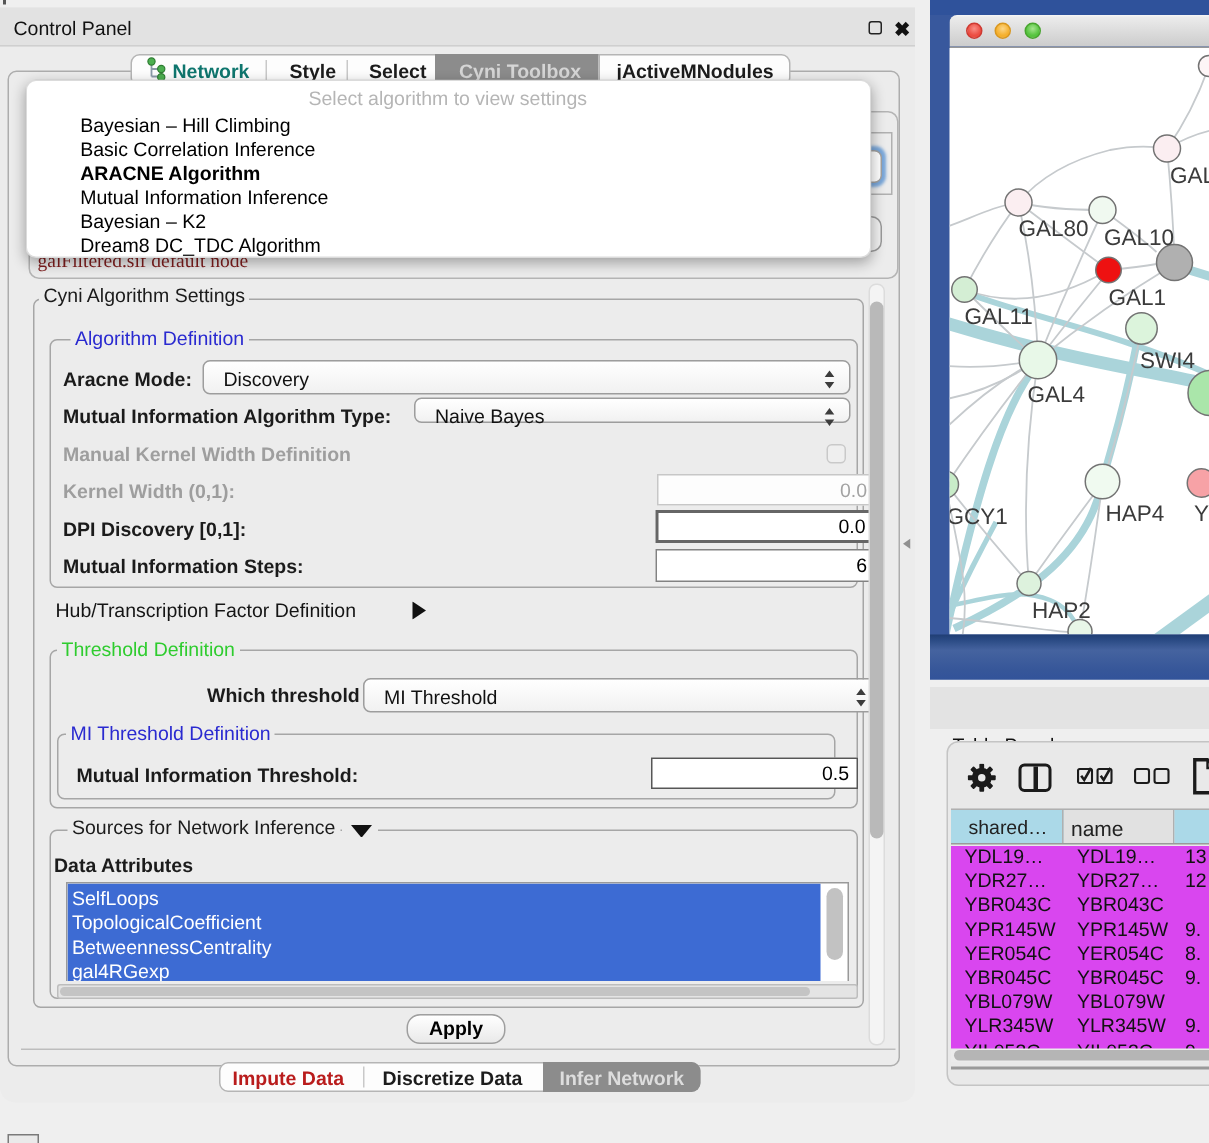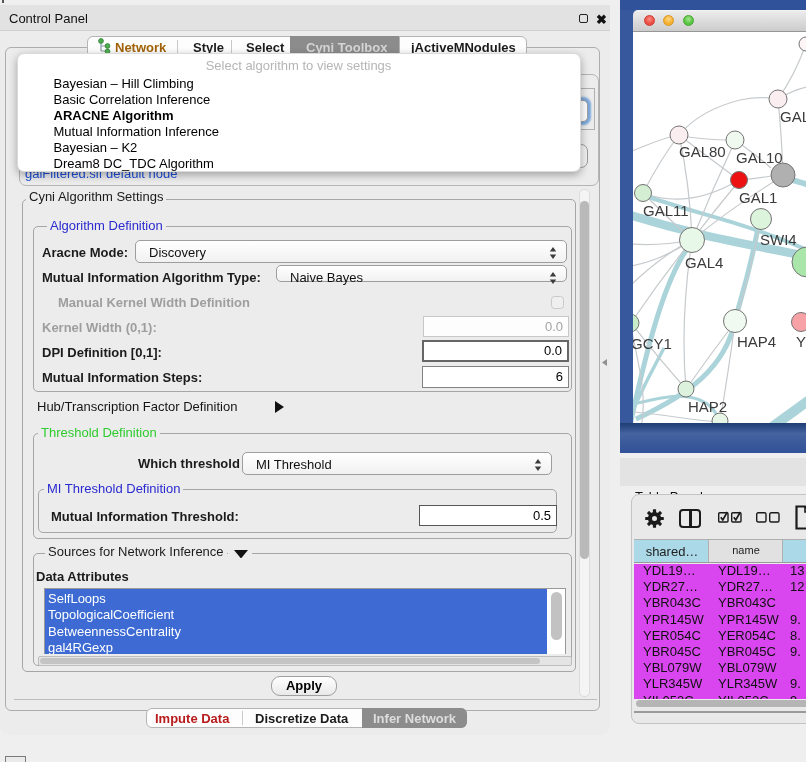--- a/index.html
+++ b/index.html
@@ -5,21 +5,21 @@
 * { margin:0; padding:0; box-sizing:border-box; }
 html,body { width:806px; height:762px; overflow:hidden; }
 body { font-family:"Liberation Sans", sans-serif; background:#efefef; position:relative; }
 .abs { position:absolute; }
 .b { font-weight:bold; }
 .gbox { position:absolute; border:1px solid #a6a6a6; border-radius:5px; }
 .gtitle { position:absolute; background:#ececec; padding:0 3px; font-size:13px; line-height:13px; }
 .combo { position:absolute; background:linear-gradient(#ffffff,#f1f1f1); border:1px solid #9d9d9d; border-radius:5px; font-size:13px; color:#111; }
 .combo .tx { position:absolute; left:13px; top:4px; }
 .combo .ar { position:absolute; right:9px; top:5px; }
-.field { position:absolute; background:#fff; border:1.5px solid #565656; font-size:13px; color:#000; text-align:right; padding-right:5px; }
+.field { position:absolute; background:#fff; border:1.5px solid #565656; font-size:13px; color:#000; text-align:right; padding-right:5px;margin-left:15px; }
 .lbl { position:absolute; font-size:13px; font-weight:bold; color:#1b1b1b; }
 .dis { color:#9e9e9e; }
 </style>
 </head>
 <body>
 <div class="abs" style="left:2px;top:0;width:2px;height:3px;background:#555;"></div>
 
 <div class="abs" style="left:0;top:5px;width:610px;height:730px;background:#ececec;border-radius:0 0 10px 10px;"></div>
 
 <div class="abs" style="left:0;top:5px;width:610px;height:26px;background:#e2e2e2;border-bottom:1px solid #cfcfcf;"></div>
@@ -33,31 +33,31 @@
 <div class="abs" style="left:290px;top:36px;width:109px;height:22px;background:#8c8c8c;"></div>
 <div class="abs" style="left:177px;top:40px;width:1px;height:14px;background:#c9c9c9;"></div>
 <div class="abs" style="left:231px;top:40px;width:1px;height:14px;background:#c9c9c9;"></div>
 <div class="abs" style="left:399px;top:36px;width:1px;height:22px;background:#b5b5b5;"></div>
 <svg class="abs" style="left:98px;top:38px;" width="13" height="17" viewBox="0 0 13 17">
   <path d="M3 3 L3 13 M3 8 L9 8 M3 13 L9 13" stroke="#8a9aa8" stroke-width="1.2" fill="none"></path>
   <circle cx="3" cy="3" r="2.4" fill="#4caf50" stroke="#2e7d32" stroke-width="0.8"></circle>
   <circle cx="9.5" cy="8" r="2.4" fill="#4caf50" stroke="#2e7d32" stroke-width="0.8"></circle>
   <circle cx="9.5" cy="13.5" r="2.4" fill="#4caf50" stroke="#2e7d32" stroke-width="0.8"></circle>
 </svg>
-<div class="abs" style="left:115px;top:40px;font-size:13px;font-weight:600;color:#a16207;">Network</div>
+<div class="abs" style="left:115px;top:40px;font-size:13px;font-weight:600;color:#0f766e;">Network</div>
 <div class="abs" style="left:193px;top:40px;font-size:13px;font-weight:600;color:#1c1c1c;">Style</div>
 <div class="abs" style="left:246px;top:40px;font-size:13px;font-weight:600;color:#1c1c1c;">Select</div>
 <div class="abs" style="left:306px;top:40px;font-size:13px;font-weight:600;color:#d6d6d6;">Cyni Toolbox</div>
 <div class="abs" style="left:411px;top:40px;font-size:13px;font-weight:600;color:#1c1c1c;">jActiveMNodules</div>
 
 <div class="abs" style="left:19px;top:74px;width:580px;height:112px;border:1px solid #b4b4b4;border-radius:7px;"></div>
 <div class="abs" style="left:30px;top:88px;width:565px;height:42px;border:1px solid #b0b0b0;"></div>
 <div class="abs" style="left:552px;top:100px;width:36px;height:22px;background:#fff;border:1px solid #a0a0a0;border-radius:5px;box-shadow:0 0 2px 2.5px rgba(110,160,215,0.9);"></div>
 <div class="abs" style="left:30px;top:144px;width:558px;height:24px;border:1.5px solid #9a9a9a;border-radius:7px;background:#f2f2f2;"></div>
-<div class="abs" style="left:25px;top:166px;font-size:13px;color:#1d4ed8;">galFiltered.sif default node</div>
+<div class="abs" style="left:25px;top:166px;font-size:13px;color:#7f1d1d;font-family:Liberation Serif, serif;">galFiltered.sif default node</div>
 
 <div class="gbox" style="left:22px;top:199px;width:554px;height:473px;"></div>
 <div class="gtitle" style="left:26px;top:190px;color:#1b1b1b;">Cyni Algorithm Settings</div>
 
 <div class="gbox" style="left:33px;top:226px;width:539px;height:166px;"></div>
 <div class="gtitle" style="left:47px;top:219px;color:#2a2ad0;">Algorithm Definition</div>
 
 <div class="lbl" style="left:42px;top:245px;">Aracne Mode:</div>
 <div class="combo" style="left:135px;top:240px;width:432px;height:23px;">
   <span class="tx">Discovery</span>
@@ -67,42 +67,42 @@
 </div>
 
 <div class="lbl" style="left:42px;top:270px;">Mutual Information Algorithm Type:</div>
 <div class="combo" style="left:276px;top:265px;width:291px;height:17px;">
   <span class="tx">Naive Bayes</span>
   <svg class="ar" width="8" height="14" viewBox="0 0 8 14">
       <path d="M4 1 L7.2 5.4 L0.8 5.4 Z M4 13 L7.2 8.6 L0.8 8.6 Z" fill="#3c3c3c"></path>
     </svg>
 </div>
 
-<div class="lbl dis" style="left:42px;top:295px;margin-left:16px;">Manual Kernel Width Definition</div>
+<div class="lbl dis" style="left:42px;top:295px;">Manual Kernel Width Definition</div>
 <div class="abs" style="left:551px;top:296px;width:13px;height:13px;background:#efefef;border:1px solid #c9c9c9;border-radius:3.5px;"></div>
 
 <div class="lbl dis" style="left:42px;top:320px;">Kernel Width (0,1):</div>
 <div class="field" style="left:423px;top:316px;width:146px;height:21px;border:1px solid #c7c7c7;background:#fdfdfd;color:#a3a3a3;line-height:19px;">0.0</div>
 
-<div class="lbl" style="left:42px;top:345px;">DPI Definition [0,1]:</div>
+<div class="lbl" style="left:42px;top:345px;">DPI Discovery [0,1]:</div>
 <div class="field" style="left:422px;top:340px;width:147px;height:22px;line-height:18px;border-width:2px;border-color:#666666;">0.0</div>
 
 <div class="lbl" style="left:42px;top:370px;">Mutual Information Steps:</div>
 <div class="field" style="left:422px;top:366px;width:147px;height:22px;line-height:20px;border-width:1px;border-color:#828282;">6</div>
 
 <div class="abs" style="left:37px;top:399px;font-size:13px;color:#151515;">Hub/Transcription Factor Definition</div>
 <svg class="abs" style="left:274px;top:401px;" width="11" height="12" viewBox="0 0 11 12">
     <path d="M1 0 L10 6 L1 12 Z" fill="#111"></path>
   </svg>
 
 <div class="gbox" style="left:33px;top:433px;width:539px;height:106px;"></div>
 <div class="gtitle" style="left:38px;top:426px;color:#2ecc2e;">Threshold Definition</div>
 
 <div class="lbl" style="left:94px;top:456px;margin-left:44px;">Which threshold to use:</div>
-<div class="combo" style="left:242px;top:452px;width:310px;height:23px;">
+<div class="combo" style="left:242px;top:452px;width:346px;height:23px;">
   <span class="tx">MI Threshold</span>
   <svg class="ar" width="8" height="14" viewBox="0 0 8 14">
       <path d="M4 1 L7.2 5.4 L0.8 5.4 Z M4 13 L7.2 8.6 L0.8 8.6 Z" fill="#3c3c3c"></path>
     </svg>
 </div>
 
 <div class="gbox" style="left:38px;top:489px;width:519px;height:44px;"></div>
 <div class="gtitle" style="left:44px;top:482px;color:#2a2ad0;">MI Threshold Definition</div>
 <div class="lbl" style="left:51px;top:509px;">Mutual Information Threshold:</div>
 <div class="field" style="left:419px;top:505px;width:138px;height:21px;line-height:19px;">0.5</div>
@@ -274,21 +274,21 @@
 <svg class="abs" style="left:795px;top:505px;" width="16" height="25" viewBox="0 0 16 25">
   <path d="M1.5 1.5 L10 1.5 L15 7 L15 23.5 L1.5 23.5 Z" fill="none" stroke="#1b1b1b" stroke-width="2.2"></path>
   <path d="M10 1.5 L10 7 L15 7" fill="none" stroke="#1b1b1b" stroke-width="1.6"></path>
 </svg>
 
 <div class="abs" style="left:634px;top:539px;width:172px;height:24px;background:#e1e1e1;border-top:1px solid #b0b0b0;border-bottom:1px solid #9a9a9a;overflow:hidden;">
   <div style="position:absolute;left:0;top:0;width:75px;height:24px;background:#abd9e8;border-right:1px solid #b0b0b0;"></div>
   <div style="position:absolute;left:75px;top:0;width:74px;height:24px;border-right:1px solid #b0b0b0;"></div>
   <div style="position:absolute;left:149px;top:0;width:23px;height:24px;background:#abd9e8;"></div>
   <div style="position:absolute;left:10px;top:4px;width:56px;text-align:center;font-size:13px;color:#222;">shared…</div>
-  <div style="position:absolute;left:80px;top:4px;width:64px;text-align:center;font-size:11px;color:#222;">name</div>
+  <div style="position:absolute;left:80px;top:4px;width:64px;text-align:left;font-size:14px;color:#222;">name</div>
 </div>
 
 <div class="abs" style="left:634px;top:564px;width:172px;height:143px;background:#d946ef;overflow:hidden;font-size:13px;color:#111;padding-left:20px;">
   <div style="position:absolute;left:9px;top:-1px;line-height:16.2px;">YDL19…<br>YDR27…<br>YBR043C<br>YPR145W<br>YER054C<br>YBR045C<br>YBL079W<br>YLR345W<br>YIL053C</div>
   <div style="position:absolute;left:84px;top:-1px;line-height:16.2px;">YDL19…<br>YDR27…<br>YBR043C<br>YPR145W<br>YER054C<br>YBR045C<br>YBL079W<br>YLR345W<br>YIL053C</div>
   <div style="position:absolute;left:156px;top:-1px;line-height:16.2px;">13<br>12<br><br>9.<br>8.<br>9.<br><br>9.<br>9.</div>
 </div>
 
 <div class="abs" style="left:634px;top:699px;width:172px;height:9px;background:#ebebeb;">
   <div style="position:absolute;left:2px;top:1px;width:176px;height:7px;background:#b5b5b5;border-radius:4px;"></div>

